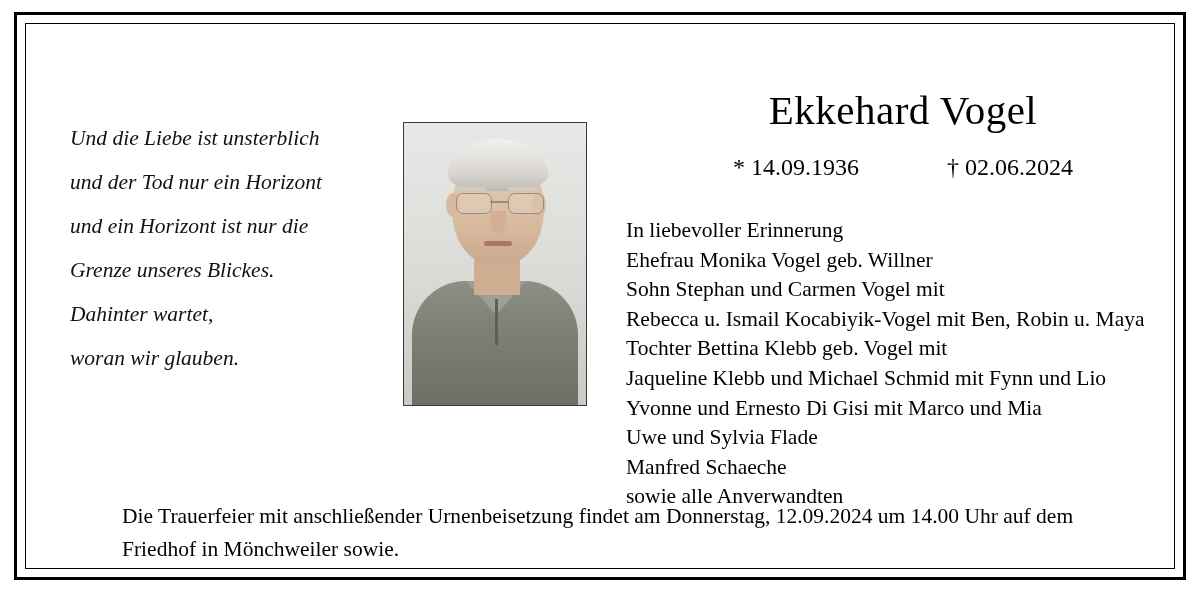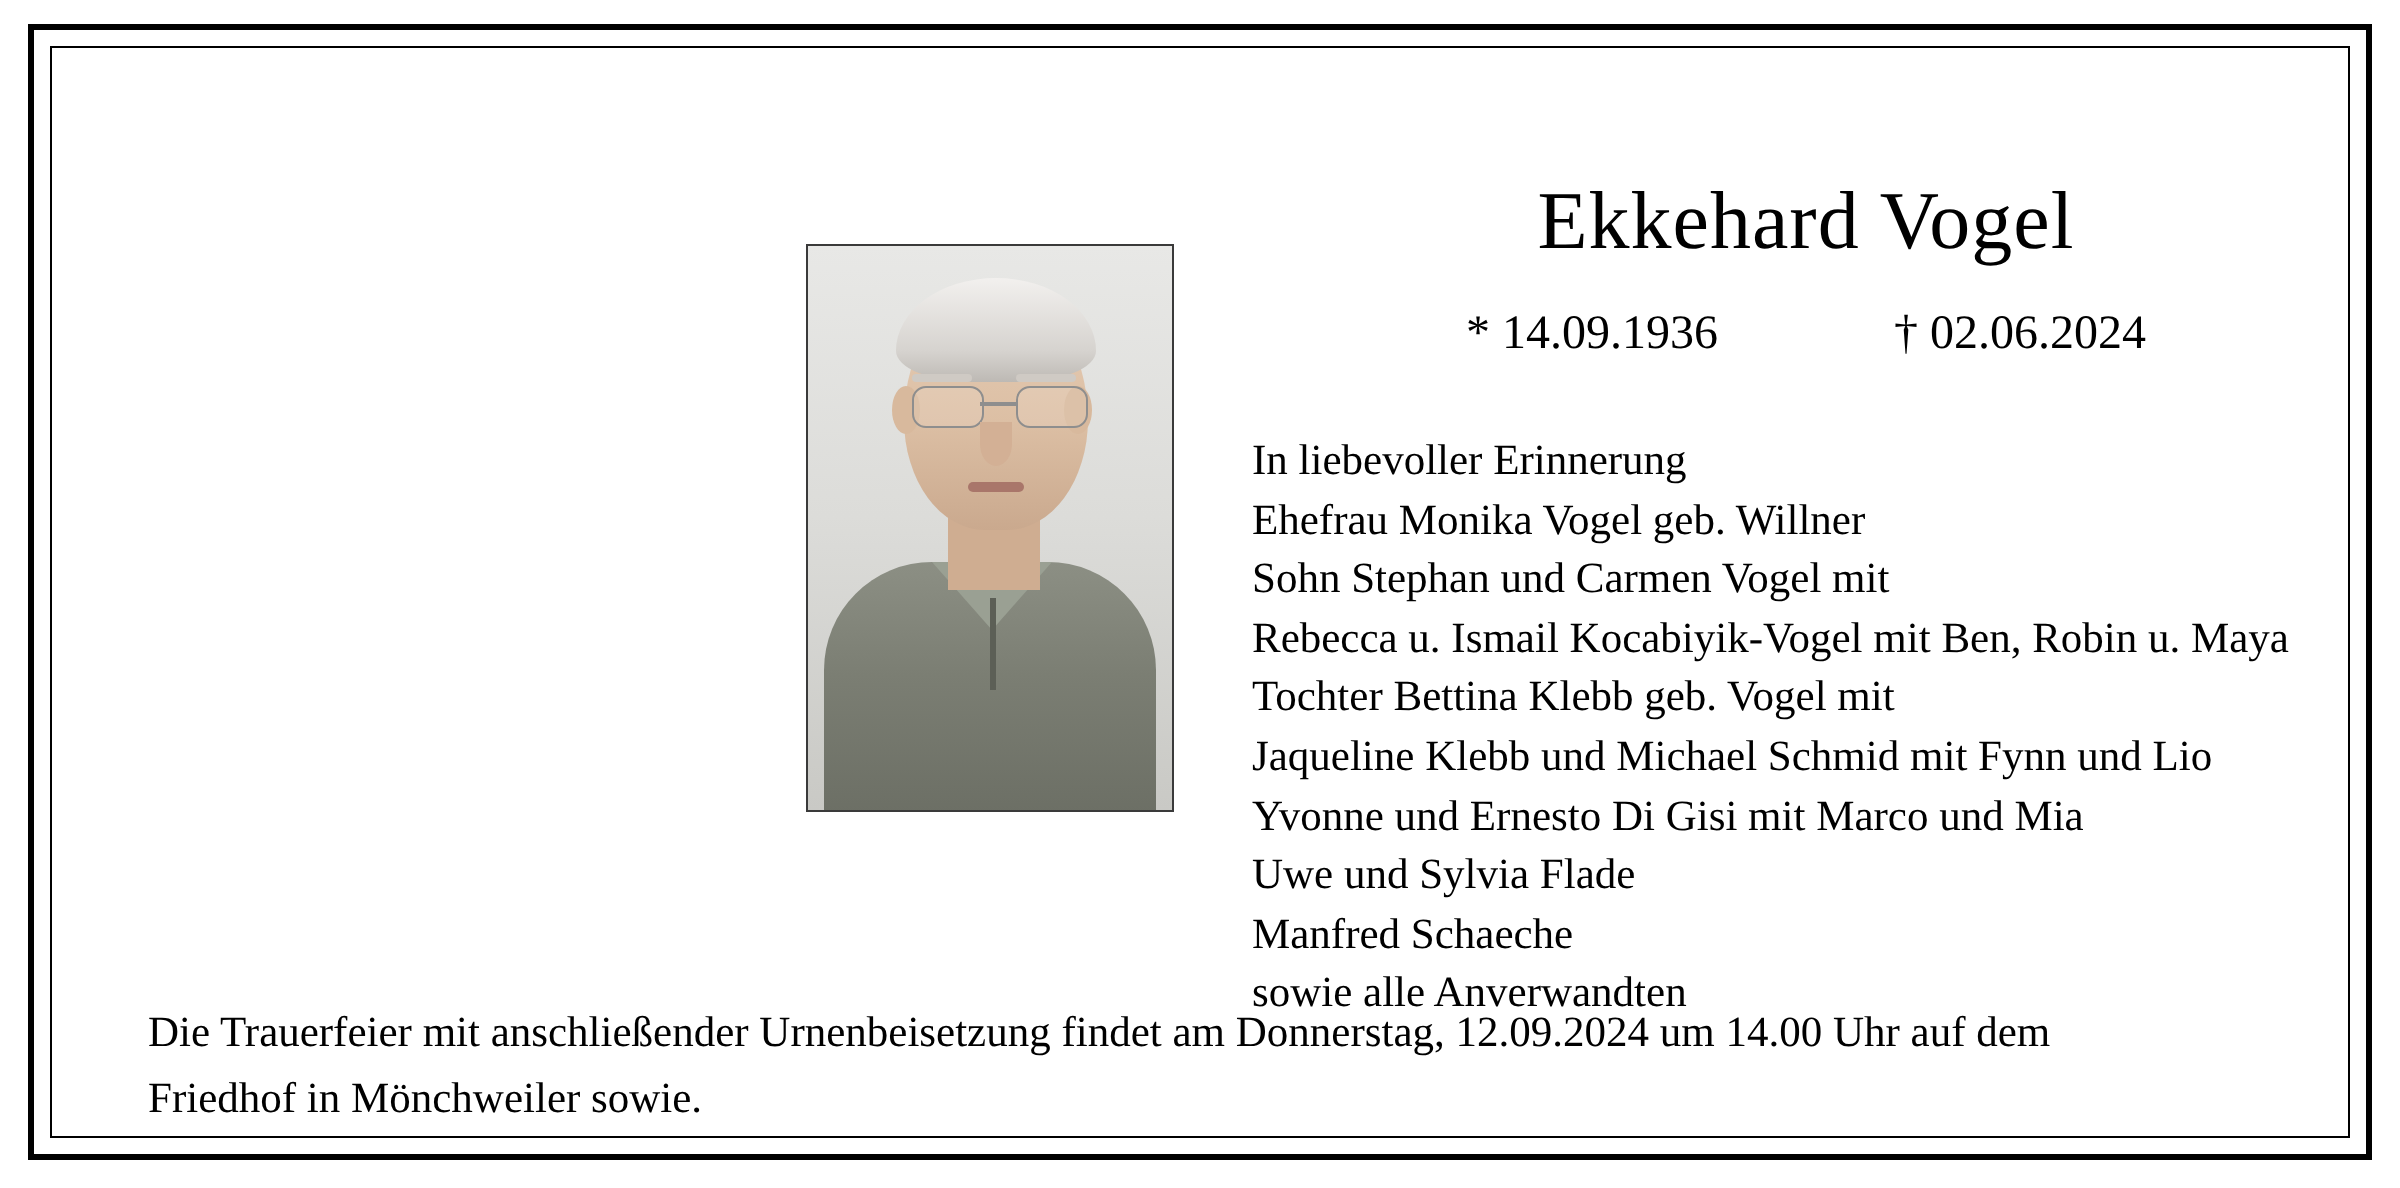--- a/index.html
+++ b/index.html
@@ -226,29 +226,37 @@
 
   
   .footer {
     position: absolute;
     left: 48px;
     top: 476px;
     width: 1090px;
     font-size: 21.5px;
     line-height: 33px;
   }
-  .footer div { white-space: nowrap; }
+  .footer div { white-space: nowrap; margin-left: 48px; }
 </style>
 </head>
 <body>
 
 <div class="notice">
   <div class="inner">
     <div class="content">
 
+      <div class="verse">
+        <div>Und die Liebe ist unsterblich</div>
+        <div>und der Tod nur ein Horizont</div>
+        <div>und ein Horizont ist nur die</div>
+        <div>Grenze unseres Blickes.</div>
+        <div>Dahinter wartet,</div>
+        <div>woran wir glauben.</div>
+      </div>
 
       <div class="portrait">
         <div class="photo">
           <div class="body"></div>
           <div class="collar"></div>
           <div class="zip"></div>
           <div class="neck"></div>
           <div class="head"></div>
           <div class="ear-l"></div>
           <div class="ear-r"></div>

